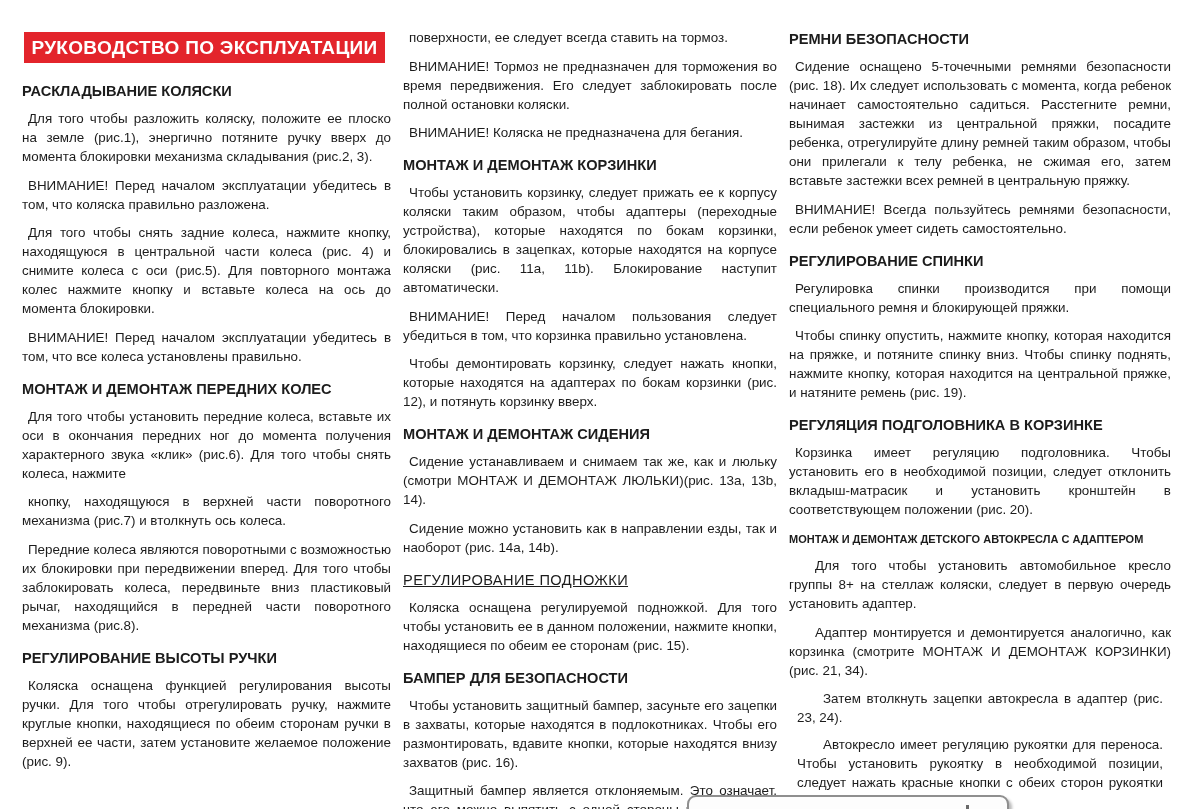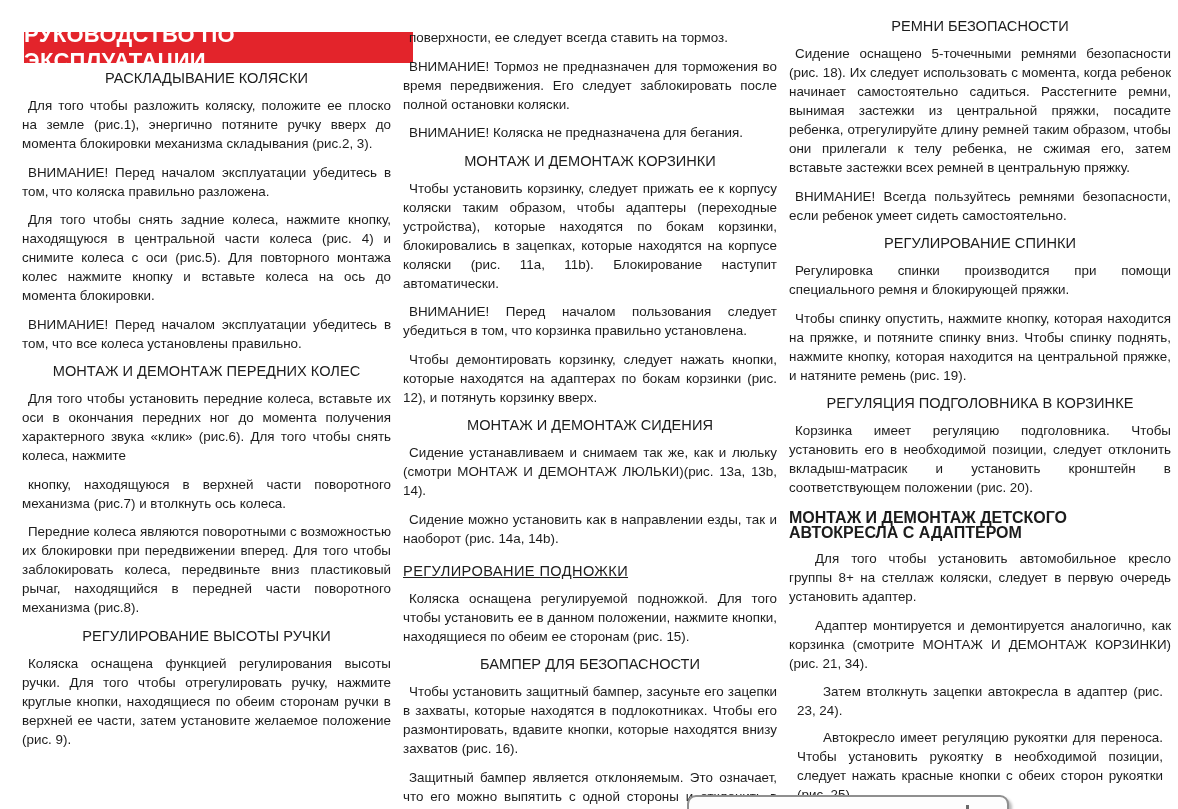--- a/index.html
+++ b/index.html
@@ -6,35 +6,35 @@
   body{
     width:1178px;height:809px;
     background:#ffffff;
     position:relative;
     overflow:hidden;
     font-family:"Liberation Sans", sans-serif;
     color:#1c1c1c;
     -webkit-font-smoothing:antialiased;
   }
   .banner{
-    position:absolute;left:24px;top:32px;width:389px;height:31px;
+    position:absolute;left:24px;top:32px;width:361px;height:31px;
     display:flex;align-items:center;justify-content:center;
-    color:#ffffff;font-weight:bold;font-size:22px;letter-spacing:0.3px;
+    color:#ffffff;font-weight:bold;font-size:19px;letter-spacing:0.3px;
   }
   .col{
     position:absolute;
     font-size:13.4px;line-height:19px;
     text-align:justify;
   }
   #col-0{left:22px;top:68px;width:369px;}
   #col-1{left:403px;top:28px;width:374px;}
   #col-2{left:789px;top:16px;width:382px;}
-  .h{font-weight:normal;font-size:14.6px;line-height:18px;margin:1px 0 9px;text-align:center;}
+  .h{font-weight:bold;font-size:14.6px;line-height:18px;margin:14px 0 9px;text-align:left;}
   .h-light{font-weight:normal;font-size:14.6px;line-height:18px;margin:14px 0 9px;text-align:left;letter-spacing:0.4px;text-decoration:underline;}
-  .h-small{font-weight:bold;font-size:16px;line-height:15px;margin:13px 0 9px;text-align:left;}
+  .h-small{font-weight:bold;font-size:11px;line-height:15px;margin:13px 0 9px;text-align:left;}
   .p{margin:0 0 9.5px;text-indent:6px;}
   .p-indent{margin:0 0 9.5px;text-indent:26px;}
   .p-indent-tight{margin:8px;text-indent:26px;}
   .bottom-box{
     position:absolute;left:687px;top:795px;width:318px;height:26px;
     background:#fdfdfd;
     border:2px solid #8f8f8f;
     border-radius:9px;
     box-shadow:3px 3px 3px rgba(0,0,0,0.28);
   }

